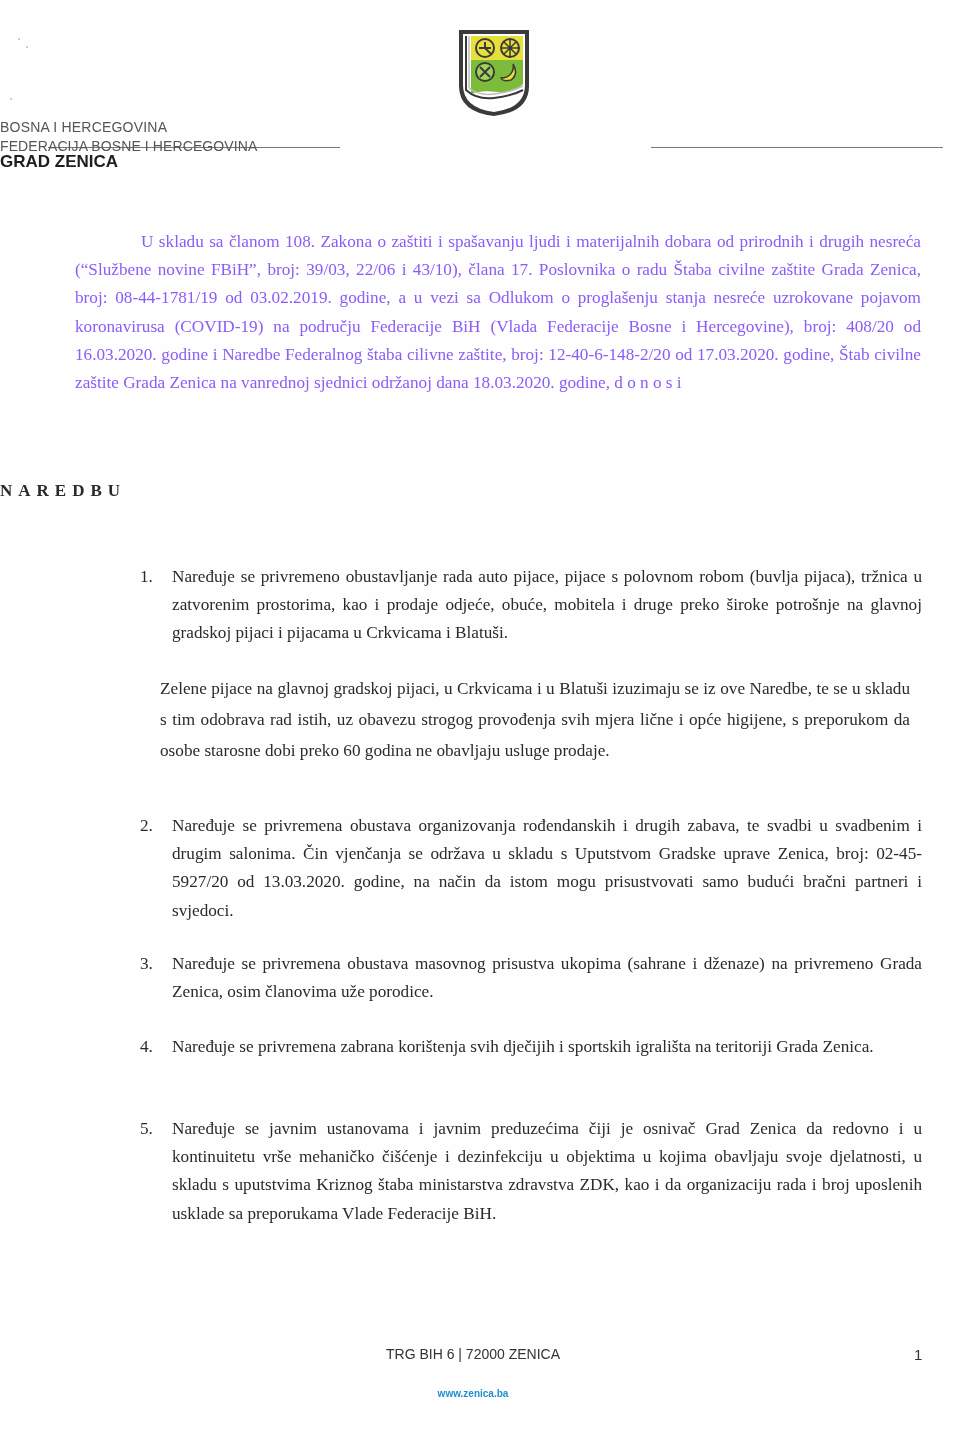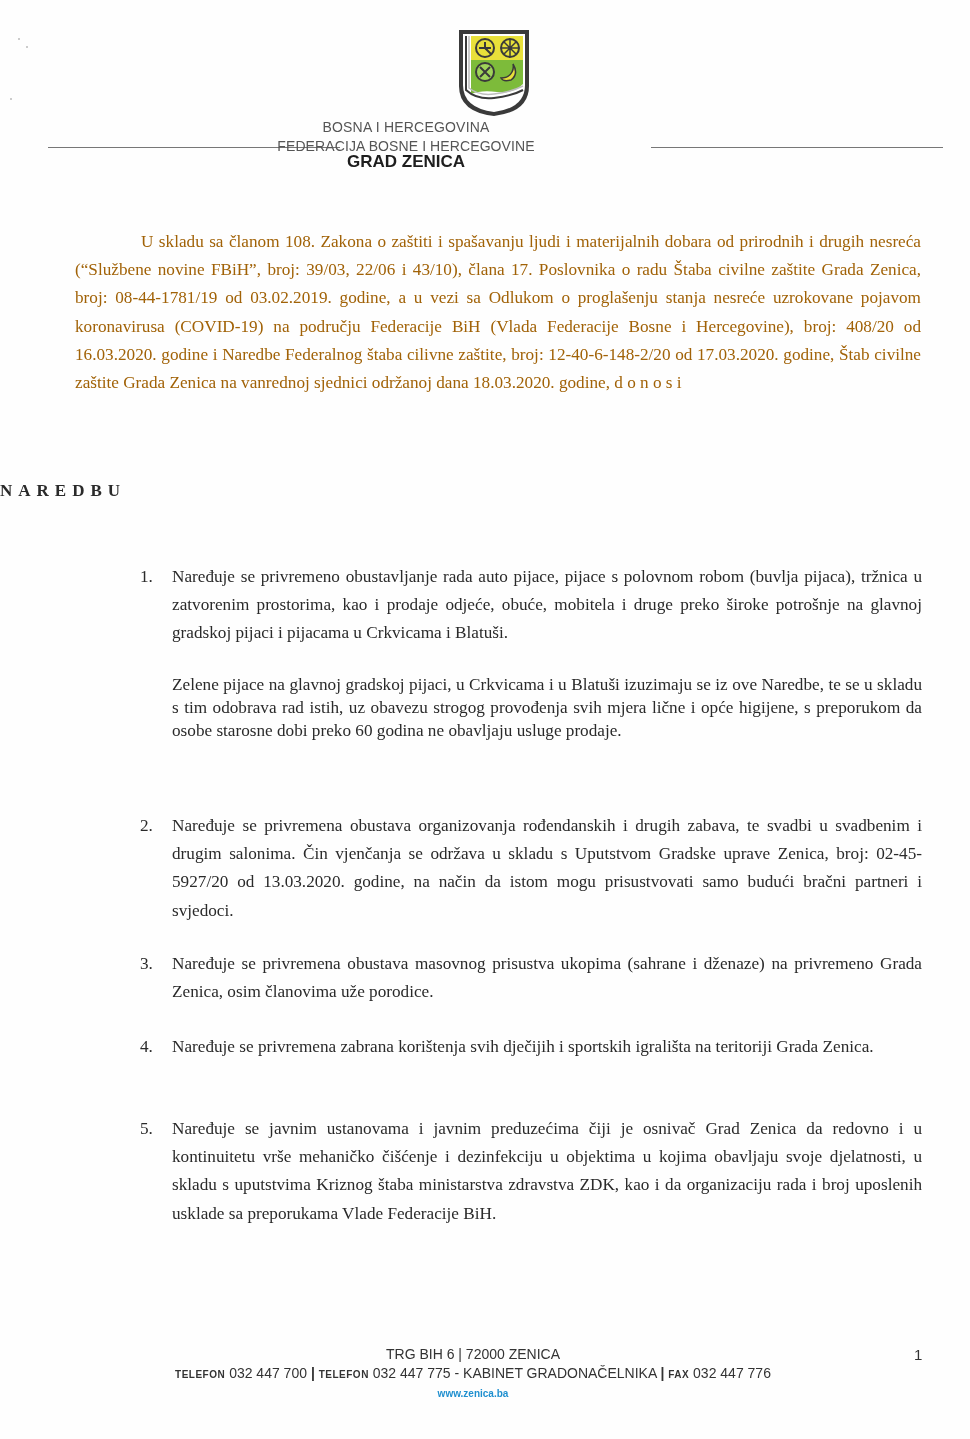--- a/index.html
+++ b/index.html
@@ -1,38 +1,38 @@
 <!DOCTYPE html>
 <html><head>
 <meta charset="utf-8">
 <style>
   html, body { margin: 0; padding: 0; background: #ffffff; }
   body { width: 970px; height: 1439px; position: relative; overflow: hidden; font-family: "Liberation Serif", serif; color: #2b2b2b; }
   .page { position: absolute; left: 0; top: 0; width: 970px; height: 1439px; background: #fefefe; }
 
   .crest { position: absolute; left: 457px; top: 28px; width: 74px; height: 90px; }
 
-  .hdr-line { position: absolute; font-family: "Liberation Sans", sans-serif; color: #555; text-align: center; left: 0; width: 812px; }
+  .hdr-line { position: absolute; font-family: "Liberation Sans", sans-serif; color: #555; left: 0; width: 812px; }
   .hdr-country { top: 119px; font-size: 14px; letter-spacing: 0.2px; }
   .hdr-federation { top: 138px; font-size: 14px; letter-spacing: 0.1px; }
   .hdr-city { top: 152px; font-size: 17px; font-weight: bold; color: #1e1e1e; }
   .rule { position: absolute; height: 1px; background: #777; top: 147px; }
   .rule-left { left: 48px; width: 292px; }
   .rule-right { left: 651px; width: 292px; }
 
-  .body-text { position: absolute; font-size: 17.2px; line-height: 28.2px; text-align: justify; color: #a16207; }
+  .body-text { position: absolute; font-size: 17.2px; line-height: 28.2px; text-align: justify; color: #8b5cf6; }
   .preamble { left: 75px; top: 228px; width: 846px; text-indent: 66px; }
 
   .title { position: absolute; left: 0; width: 970px; top: 481px; font-size: 17px; font-weight: bold; letter-spacing: 6px; color: #2a2a2a; }
 
   .item { position: absolute; left: 140px; width: 782px; font-size: 17.2px; line-height: 28.2px; color: #2a2a2a; }
   .item .num { position: absolute; left: 0; top: 0; width: 30px; }
   .item .txt { margin-left: 32px; text-align: justify; display: block; }
   .item1 { top: 563px; }
-  .item1-extra { position: absolute; left: 172px; top: 673px; width: 750px; font-size: 17.2px; line-height: 23px; text-align: justify; color: #2a2a2a; }
+  .item1-extra { position: absolute; left: 160px; top: 673px; width: 750px; font-size: 17.2px; line-height: 31px; text-align: justify; color: #2a2a2a; }
   .item2 { top: 812px; }
   .item3 { top: 950px; }
   .item4 { top: 1033px; }
   .item5 { top: 1115px; }
 
   .footer { position: absolute; left: 0; width: 946px; text-align: center; font-family: "Liberation Sans", sans-serif; color: #333; }
   .footer-address { top: 1346px; font-size: 14px; }
   .footer-contacts { top: 1365px; font-size: 14px; }
   .footer-contacts .lbl { font-size: 10px; font-weight: bold; letter-spacing: 0.5px; }
   .footer-contacts .sep { font-weight: bold; }
@@ -61,21 +61,21 @@
     <path d="M22 20 H34 M28 14 V20 L34 26" stroke="#3a3a3a" stroke-width="2" fill="none"></path>
     <circle cx="53" cy="20" r="9" fill="none" stroke="#3a3a3a" stroke-width="2"></circle>
     <path d="M53 12 V28 M45 20 H61 M47 14 L59 26 M59 14 L47 26" stroke="#3a3a3a" stroke-width="1.5"></path>
     <circle cx="28" cy="44" r="9" fill="#9fd35a" stroke="#3a3a3a" stroke-width="2"></circle>
     <path d="M23 39 L33 49 M33 39 L23 49" stroke="#3a3a3a" stroke-width="2"></path>
     <path d="M56 36 Q62 46 54 52 Q46 54 44 50 Q52 50 55 44 Q57 40 56 36 Z" fill="#e8e03a" stroke="#3a3a3a" stroke-width="1.5"></path>
   </svg>
 
   <div class="hdr-line hdr-country">BOSNA I HERCEGOVINA</div>
   <div class="rule rule-left"></div>
-  <div class="hdr-line hdr-federation">FEDERACIJA BOSNE I HERCEGOVINE</div>
+  <div class="hdr-line hdr-federation">FEDERACIJA BOSNE I HERCEGOVINA</div>
   <div class="rule rule-right"></div>
   <div class="hdr-line hdr-city">GRAD ZENICA</div>
 
   <div class="body-text preamble">U skladu sa članom 108. Zakona o zaštiti i spašavanju ljudi i materijalnih dobara od prirodnih i drugih nesreća (“Službene novine FBiH”, broj: 39/03, 22/06 i 43/10), člana 17. Poslovnika o radu Štaba civilne zaštite Grada Zenica, broj: 08-44-1781/19 od 03.02.2019. godine, a u vezi sa Odlukom o proglašenju stanja nesreće uzrokovane pojavom koronavirusa (COVID-19) na području Federacije BiH (Vlada Federacije Bosne i Hercegovine), broj: 408/20 od 16.03.2020. godine i Naredbe Federalnog štaba cilivne zaštite, broj: 12-40-6-148-2/20 od 17.03.2020. godine, Štab civilne zaštite Grada Zenica na vanrednoj sjednici održanoj dana 18.03.2020. godine, d o n o s i</div>
 
   <div class="title">NAREDBU</div>
 
   <div class="item item1">
     <span class="num">1.</span>
     <span class="txt">Naređuje se privremeno obustavljanje rada auto pijace, pijace s polovnom robom (buvlja pijaca), tržnica u zatvorenim prostorima, kao i prodaje odjeće, obuće, mobitela i druge preko široke potrošnje na glavnoj gradskoj pijaci i pijacama u Crkvicama i Blatuši.</span>
@@ -96,26 +96,16 @@
     <span class="num">4.</span>
     <span class="txt">Naređuje se privremena zabrana korištenja svih dječijih i sportskih igrališta na teritoriji Grada Zenica.</span>
   </div>
 
   <div class="item item5">
     <span class="num">5.</span>
     <span class="txt">Naređuje se javnim ustanovama i javnim preduzećima čiji je osnivač Grad Zenica da redovno i u kontinuitetu vrše mehaničko čišćenje i dezinfekciju u objektima u kojima obavljaju svoje djelatnosti, u skladu s uputstvima Kriznog štaba ministarstva zdravstva ZDK, kao i da organizaciju rada i broj uposlenih usklade sa preporukama Vlade Federacije BiH.</span>
   </div>
 
   <div class="footer footer-address">TRG BIH 6 | 72000 ZENICA</div>
-  <div class="footer footer-contacts">
-    <span class="lbl">TELEFON</span>
-    <span>032 447 700</span>
-    <span class="sep">|</span>
-    <span class="lbl">TELEFON</span>
-    <span>032 447 775 - KABINET GRADONAČELNIKA</span>
-    <span class="sep">|</span>
-    <span class="lbl">FAX</span>
-    <span>032 447 776</span>
-  </div>
   <div class="footer footer-web">www.zenica.ba</div>
   <div class="page-number">1</div>
 
 </div>
 
 </body></html>

